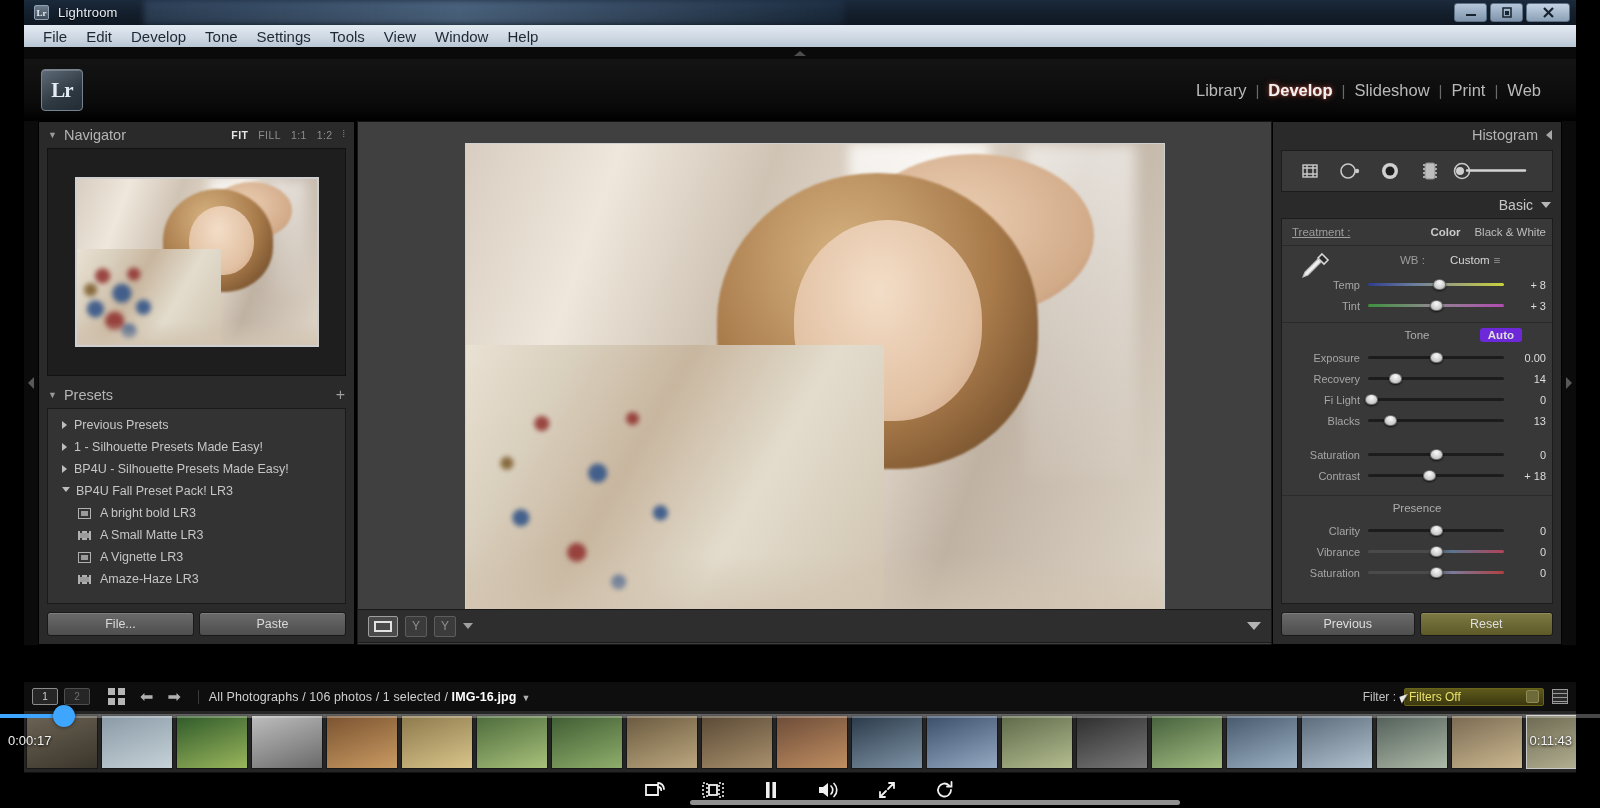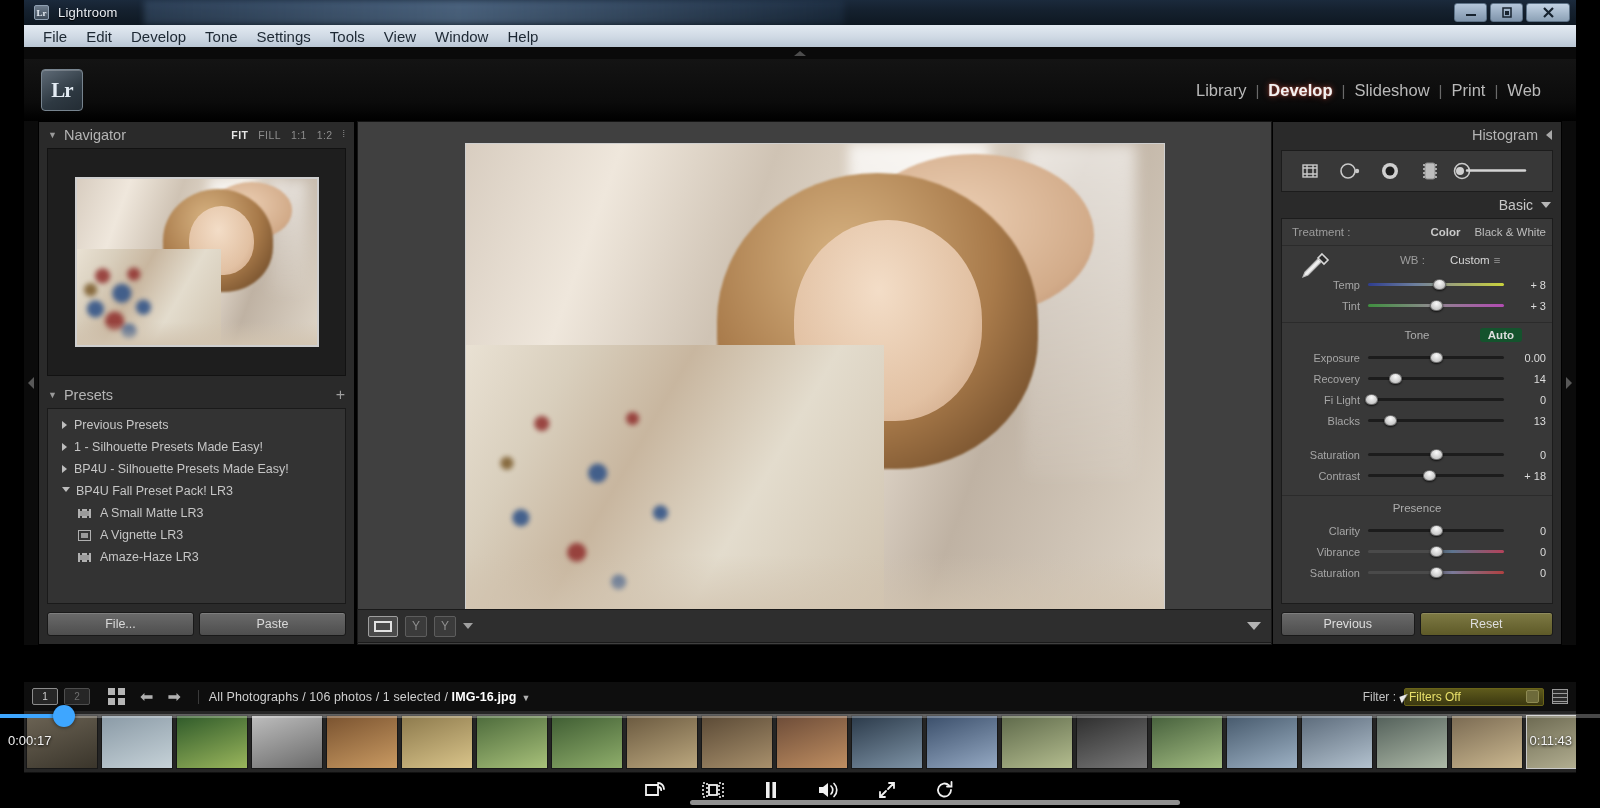--- a/index.html
+++ b/index.html
@@ -172,21 +172,21 @@
   }
   .sec-head .t { color:#c8c8c8; font-size:14px; }
   .tri-down-s { width:0;height:0;margin-left:8px;
                 border-left:5px solid transparent;border-right:5px solid transparent;border-top:6px solid #b6b6b6;}
 
   .rpanel-body { margin:0 8px; background:#383838; border:1px solid #1c1c1c; flex:1; overflow:hidden; }
   .rowline { border-top:1px solid #2b2b2b; }
   .treat {
     display:flex; align-items:center; height:26px; padding:0 6px 0 10px; font-size:11.5px; color:#9d9d9d;
   }
-  .treat .lbl { color:#9d9d9d; }
+  .treat .lbl { color:#9d9d9d;text-decoration:underline; }
   .treat .opt { margin-left:auto; color:#c9c9c9; font-weight:bold; font-size:11.5px; }
   .treat .opt2 { margin-left:14px; color:#bdbdbd; font-size:11.5px; }
 
   .wbrow { position:relative; height:28px; display:flex; align-items:center; }
   .wb-lbl { position:absolute; left:118px; color:#9d9d9d; font-size:11.5px; }
   .wb-val { position:absolute; left:168px; color:#d6d6d6; font-size:11.5px; }
   .wb-val .eq { color:#9b9b9b; margin-left:4px; }
   .dropper { position:absolute; left:16px; top:4px; }
 
   .srow { display:flex; align-items:center; height:21px; padding:0 6px 0 0; }
@@ -202,21 +202,21 @@
     background:radial-gradient(circle at 50% 30%, #fafafa, #c8c8c8 70%, #9a9a9a);
     border-radius:50% 50% 46% 46%; border:1px solid #6e6e6e;
     box-shadow:0 1px 2px rgba(0,0,0,.7);
   }
   .sval { width:42px; text-align:right; color:#dcdcdc; font-size:11px; }
 
   .secmid { display:flex; align-items:center; justify-content:center; height:24px; position:relative; }
   .secmid .c { color:#adadad; font-size:11.5px; }
   .secmid .auto {
     position:absolute; right:30px; color:#dedede; font-size:11.5px; font-weight:bold;
-    padding:1px 8px; border-radius:3px; background:#14532d;
+    padding:1px 8px; border-radius:3px; background:#6d28d9;
   }
 
   .rbtns { display:flex; gap:5px; padding:8px; }
   .rbtn {
     flex:1; height:24px; border-radius:3px; border:1px solid #191919;
     background:linear-gradient(180deg,#6a6a6a,#4e4e4e);
     color:#dedede; font-size:12.5px; display:flex; align-items:center; justify-content:center;
     box-shadow: inset 0 1px 0 rgba(255,255,255,.14);
   }
   .rbtn.hl { background:linear-gradient(180deg,#7e7a44,#5e5a28); }
@@ -456,20 +456,24 @@
           </div>
           <div class="prow">
             <span class="tri"></span>
             <span>BP4U - Silhouette Presets Made Easy!</span>
           </div>
           <div class="prow">
             <span class="tri down"></span>
             <span>BP4U Fall Preset Pack! LR3</span>
           </div>
           <div class="prow child">
+            <span class="pico"></span>
+            <span>A bright bold LR3</span>
+          </div>
+          <div class="prow child">
             <span class="pico alt"></span>
             <span>A Small Matte LR3</span>
           </div>
           <div class="prow child">
             <span class="pico"></span>
             <span>A Vignette LR3</span>
           </div>
           <div class="prow child">
             <span class="pico alt"></span>
             <span>Amaze-Haze LR3</span>

